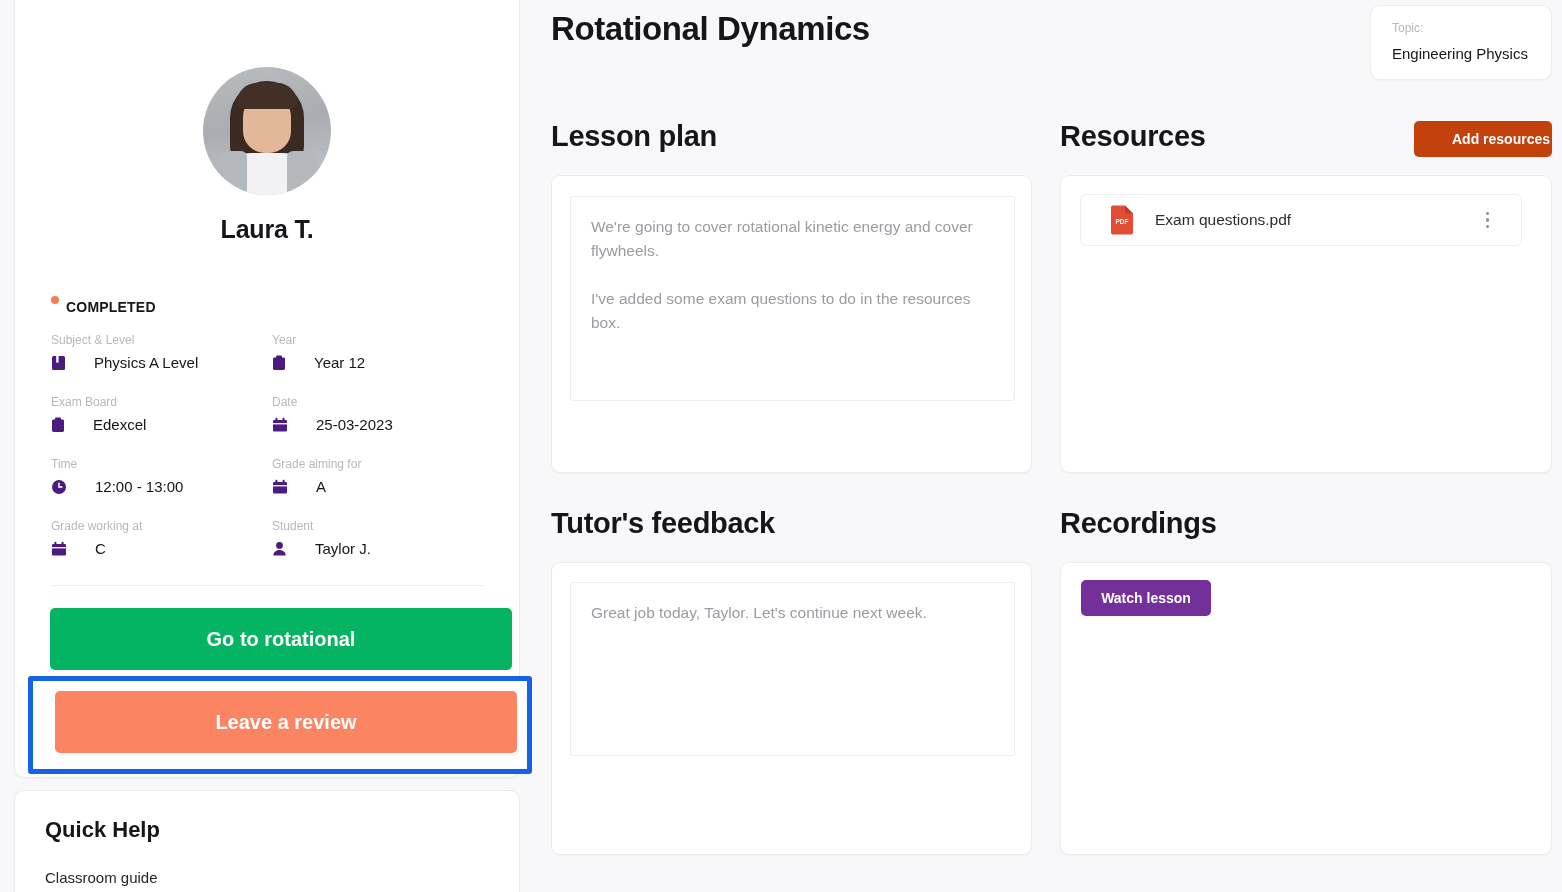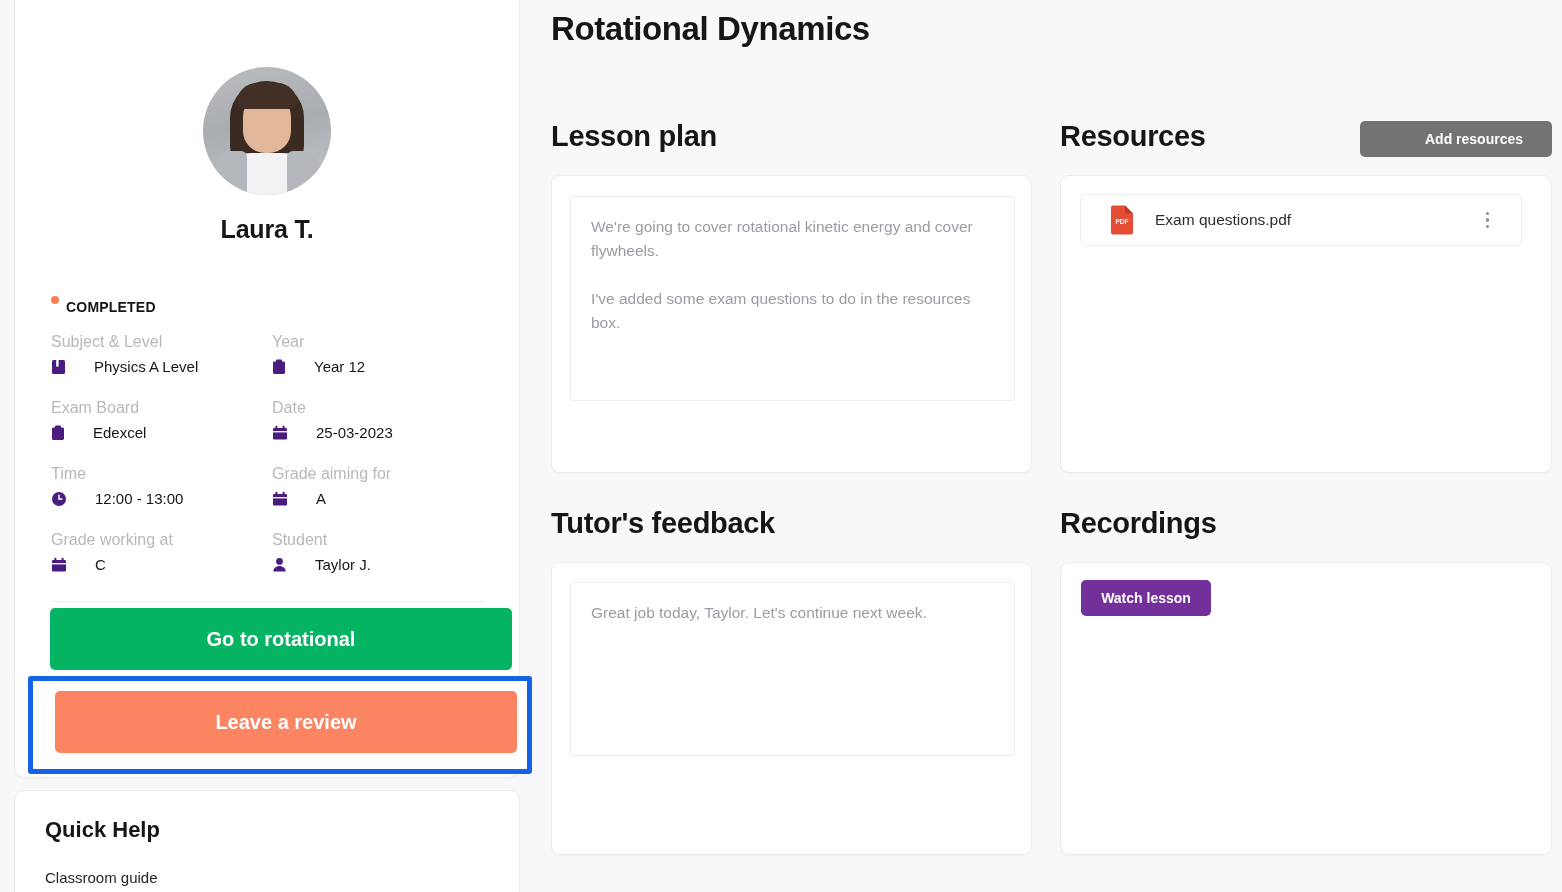--- a/index.html
+++ b/index.html
@@ -49,21 +49,21 @@
 
   .status-row { display: flex; align-items: center; gap: 7px; margin: 40px 0 0 36px; }
   .status-dot { width: 8px; height: 8px; border-radius: 50%; background: #fb7c52; }
   .status-text { font-size: 14px; font-weight: bold; color: #15161a; letter-spacing: 0.2px; margin-top: 15px; }
 
   .details-grid {
     margin: 18px 36px 0 36px;
     display: grid; grid-template-columns: 1fr 1fr;
     row-gap: 24px; column-gap: 10px;
   }
-  .detail-label { font-size: 16px; color: #b6b8be; margin-bottom: 7px; }
+  .detail-label { font-size: 12px; color: #b6b8be; margin-bottom: 7px; }
   .detail-value { display: flex; align-items: center; gap: 28px; font-size: 15px; color: #15161a; }
   .detail-value svg { flex: 0 0 auto; }
 
   .divider { margin: 28px 36px 0 36px; height: 1px; background: #ececef; }
 
   .btn-wb {
     position: absolute; left: 36px; top: 608px; width: 462px; height: 62px;
     background: #05b463; border: none; border-radius: 5px;
     color: #ffffff; font-size: 20px; font-weight: bold;
     font-family: "Liberation Sans", sans-serif; cursor: pointer;
@@ -95,22 +95,22 @@
   .topic-card {
     position: absolute; right: 10px; top: 5px; width: 182px; height: 75px;
     padding: 15px 21px;
   }
   .topic-label { font-size: 12px; color: #b6b8be; }
   .topic-value { font-size: 15px; color: #15161a; margin-top: 10px; }
 
   .section-head { position: absolute; font-size: 29px; font-weight: bold; color: #15161a; letter-spacing: -0.3px; }
 
   .btn-add {
-    position: absolute; right: 10px; top: 121px; width: 192px; height: 36px;
-    background: #737373; border: none; border-radius: 5px;
+    position: absolute; right: 10px; top: 121px; width: 138px; height: 36px;
+    background: #c2410c; border: none; border-radius: 5px;
     color: #ffffff; font-size: 14px; font-weight: bold;
     font-family: "Liberation Sans", sans-serif; cursor: pointer; padding-left: 36px;
   }
 
   .panel {
     position: absolute; background: #ffffff;
     border: 1px solid #ececef; border-radius: 9px;
     box-shadow: 0 1px 2px rgba(0,0,0,0.03);
   }
   .inner-box {
@@ -277,20 +277,24 @@
     <div class="card help-card">
       <div class="help-title">Quick Help</div>
       <div class="help-link">Classroom guide</div>
     </div>
   </div>
 
   <div class="main">
 
     <div class="page-title">Rotational Dynamics</div>
 
+    <div class="card topic-card">
+      <div class="topic-label">Topic:</div>
+      <div class="topic-value">Engineering Physics</div>
+    </div>
 
     <div class="section-head" style="left:0; top:120px;">Lesson plan</div>
     <div class="panel" style="left:0; top:175px; width:481px; height:298px;">
       <div class="inner-box" style="left:18px; top:20px; width:445px; height:205px;">
         <div class="ph-text">We're going to cover rotational kinetic energy and cover flywheels.
 
 I've added some exam questions to do in the resources box.</div>
       </div>
     </div>
 

